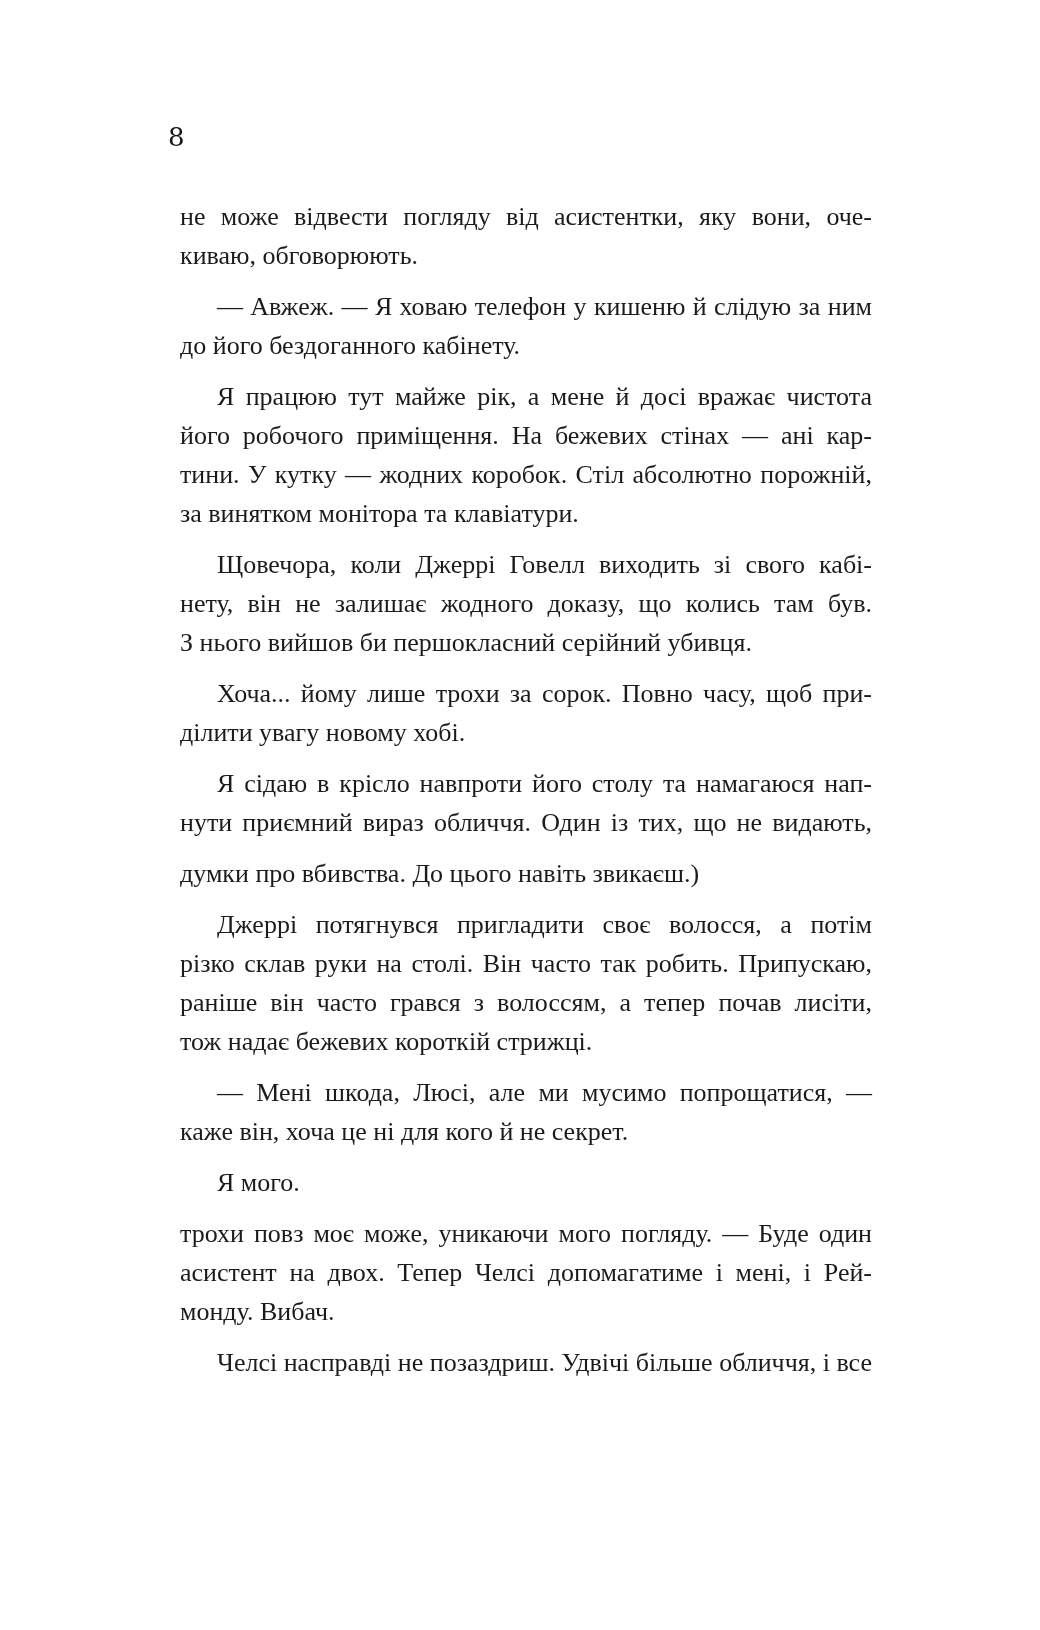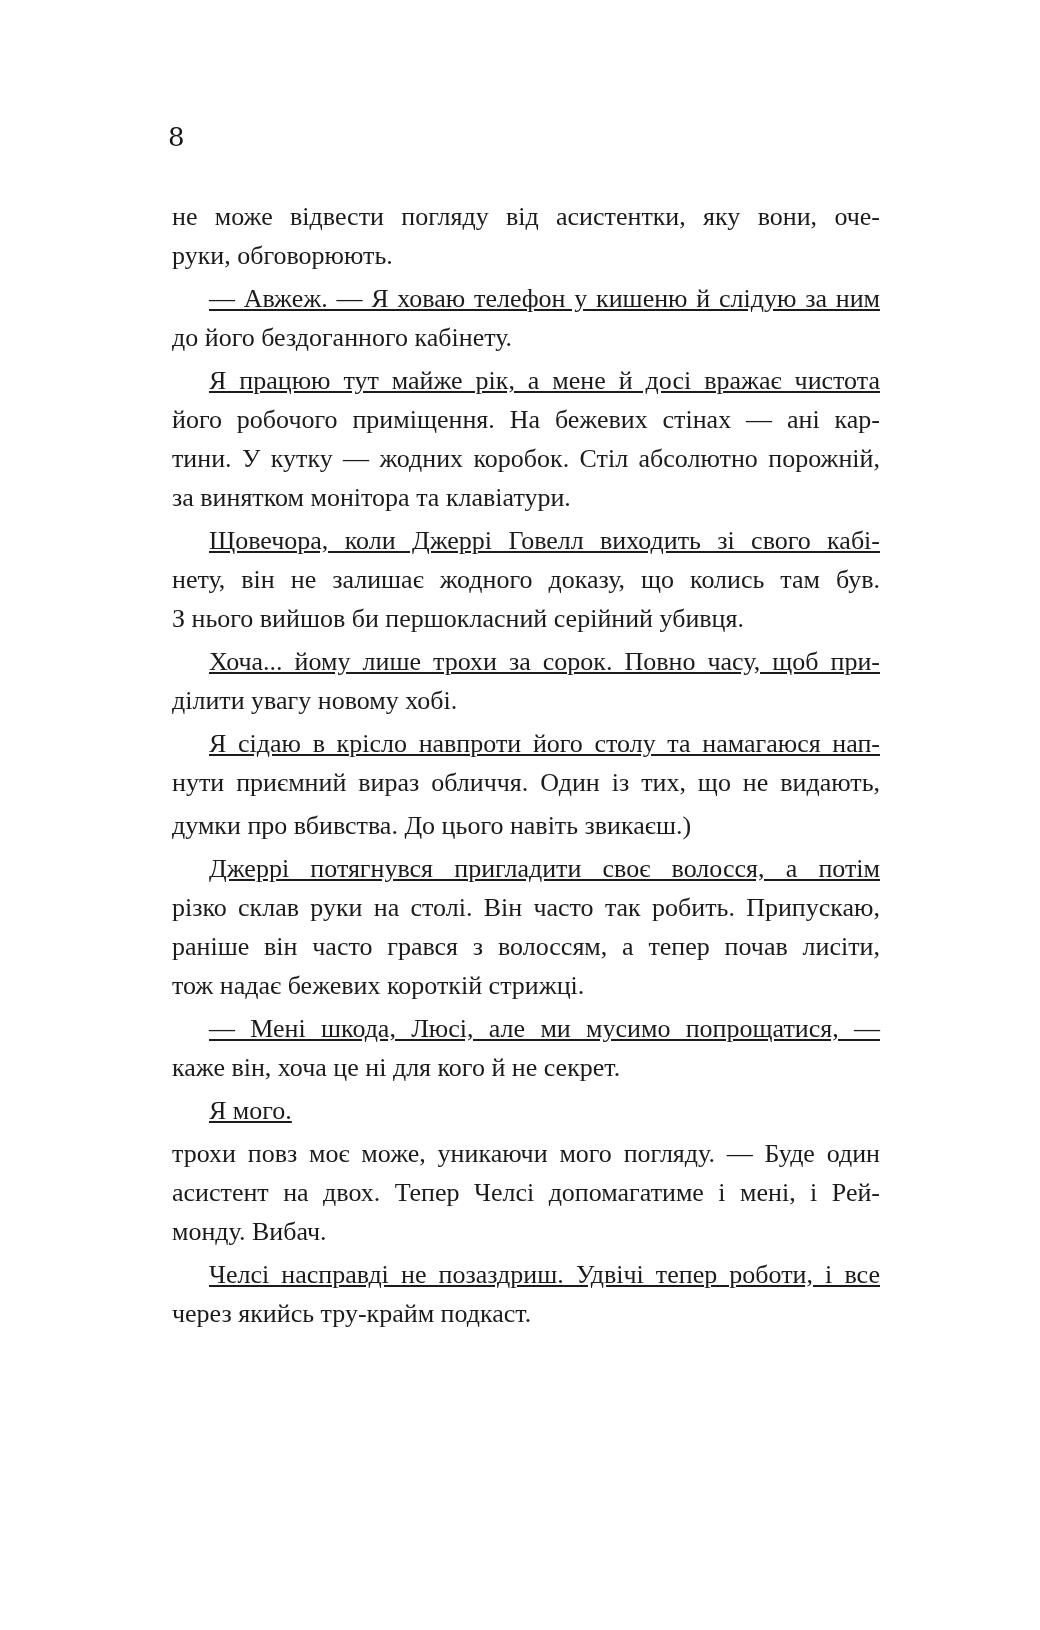--- a/index.html
+++ b/index.html
@@ -28,45 +28,44 @@
     font-weight: 500;
     color: #161616;
   }
   .text-block {
     margin-top: 44px;
     width: 716px;
     font-size: 26px;
     line-height: 39px;
   }
   .paragraph {
-    margin: 4px;
+    margin: 12px;
     padding: 0;
   }
   .line {
     text-align: justify;
     text-align-last: justify;
     white-space: normal;
   }
   .line.last {
     text-align-last: left;
   }
   .line.indent {
     text-indent: 37px;
-    text-decoration: underline;
   }
 </style>
 </head>
 <body>
 
 <div class="page">
   <div class="page-number">8</div>
   <div class="text-block">
       <div class="paragraph">
         <div class="line">не може відвести погляду від асистентки, яку вони, оче-</div>
-        <div class="line last">руки, обговорюють.</div>
+        <div class="line last">киваю, обговорюють.</div>
       </div>
       <div class="paragraph">
         <div class="line indent">— Авжеж. — Я ховаю телефон у кишеню й слідую за ним</div>
         <div class="line last">до його бездоганного кабінету.</div>
       </div>
       <div class="paragraph">
         <div class="line indent">Я працюю тут майже рік, а мене й досі вражає чистота</div>
         <div class="line">його робочого приміщення. На бежевих стінах — ані кар-</div>
         <div class="line">тини. У кутку — жодних коробок. Стіл абсолютно порожній,</div>
         <div class="line last">за винятком монітора та клавіатури.</div>
@@ -99,17 +98,16 @@
       </div>
       <div class="paragraph">
         <div class="line last indent">Я мого.</div>
       </div>
       <div class="paragraph">
         <div class="line">трохи повз моє може, уникаючи мого погляду. — Буде один</div>
         <div class="line">асистент на двох. Тепер Челсі допомагатиме і мені, і Рей-</div>
         <div class="line last">монду. Вибач.</div>
       </div>
       <div class="paragraph">
-        <div class="line indent">Челсі насправді не позаздриш. Удвічі тепер роботи, і все</div>
-        <div class="line last">через якийсь тру-крайм подкаст.</div>
+        <div class="line indent">Челсі насправді не позаздриш. Удвічі більше обличчя, і все</div>
       </div>
     </div>
 </div>
 
 </body></html>

